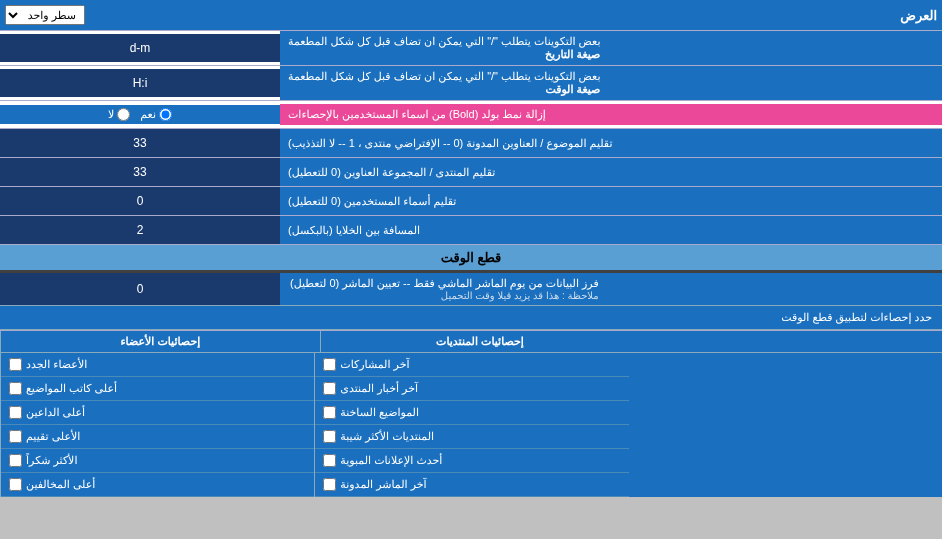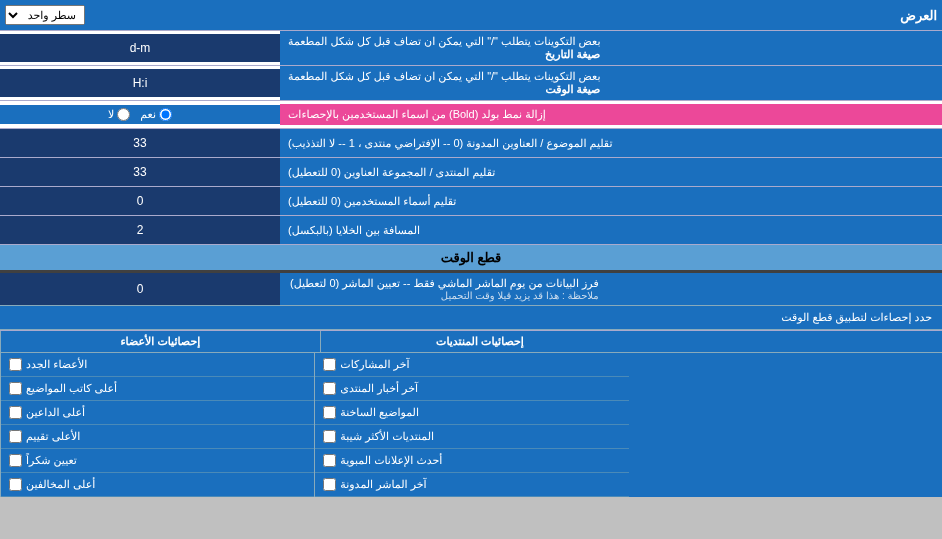--- a/index.html
+++ b/index.html
@@ -371,21 +371,21 @@
         </div>
         <div class="checkbox-item">
           <label><span>أعلى الداعين</span></label>
           <input type="checkbox" style="">
         </div>
         <div class="checkbox-item">
           <label><span>الأعلى تقييم</span></label>
           <input type="checkbox" style="">
         </div>
         <div class="checkbox-item">
-          <label><span>تعيين شكراً</span></label>
+          <label><span>الأكثر شكراً</span></label>
           <input type="checkbox" style="">
         </div>
         <div class="checkbox-item">
           <label><span>أعلى المخالفين</span></label>
           <input type="checkbox" style="">
         </div>
       </div>
     </div>
   </div>
 

